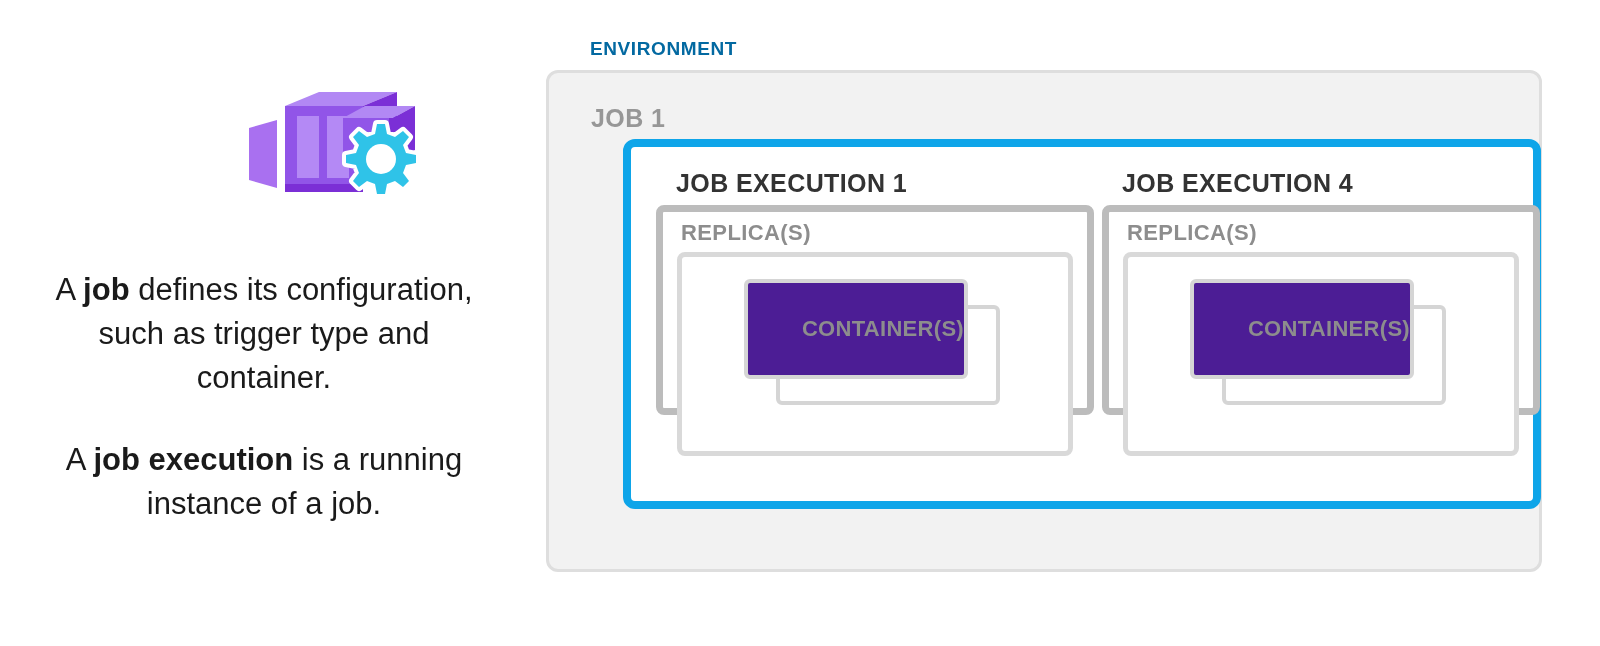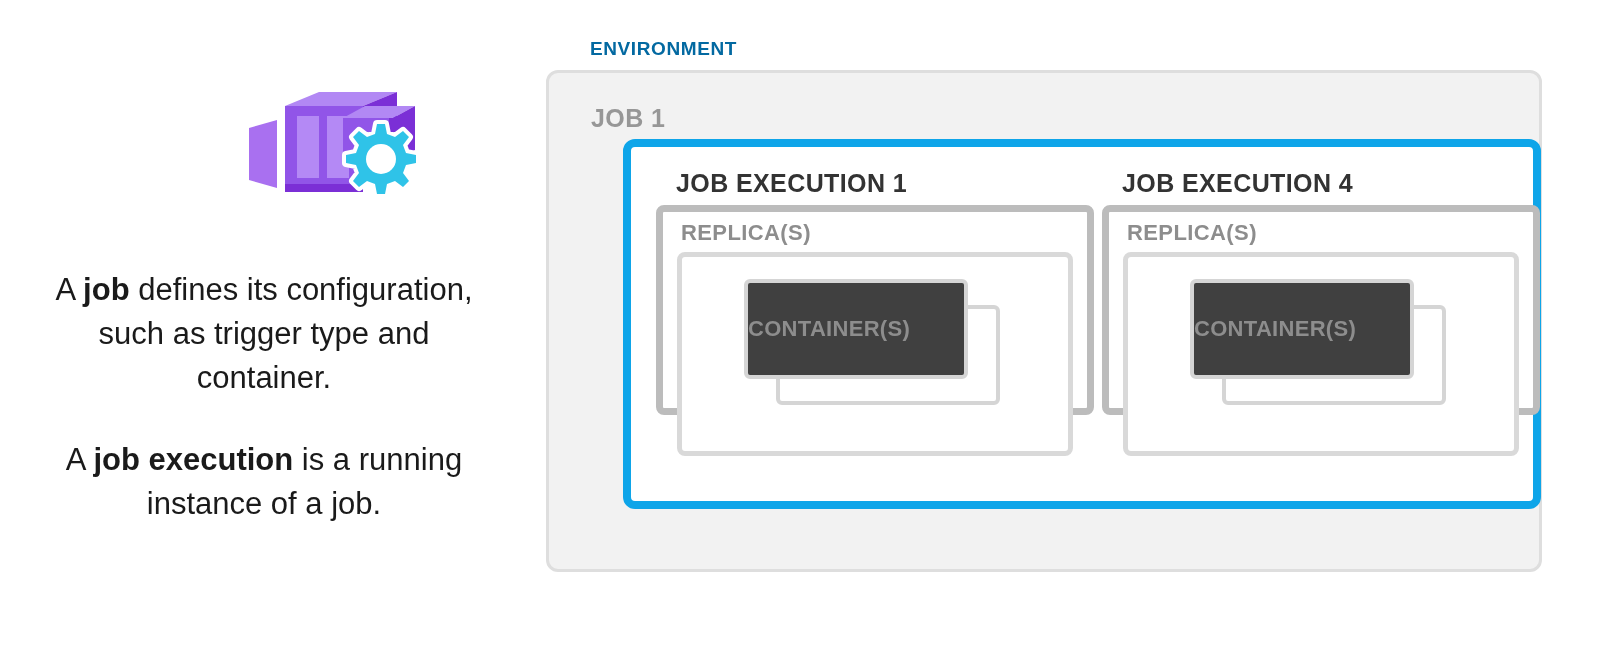--- a/index.html
+++ b/index.html
@@ -124,27 +124,27 @@
     width: 224px; height: 100px;
     background: #ffffff;
     border: 4px solid #d5d5d5;
     border-radius: 6px;
     z-index: 1;
   }
   .container-front {
     position: absolute;
     left: 62px; top: 22px;
     width: 224px; height: 100px;
-    background: #404040;
+    background: #4c1d95;
     border: 4px solid #d5d5d5;
     border-radius: 6px;
     z-index: 2;
     display: flex;
     align-items: center;
-    justify-content: flex-start;
+    justify-content: flex-end;
   }
   .container-label {
     font-size: 22px;
     font-weight: 700;
     letter-spacing: 0.3px;
     color: #8d8d8d;
     white-space: nowrap;
   }
 </style>
 </head>

